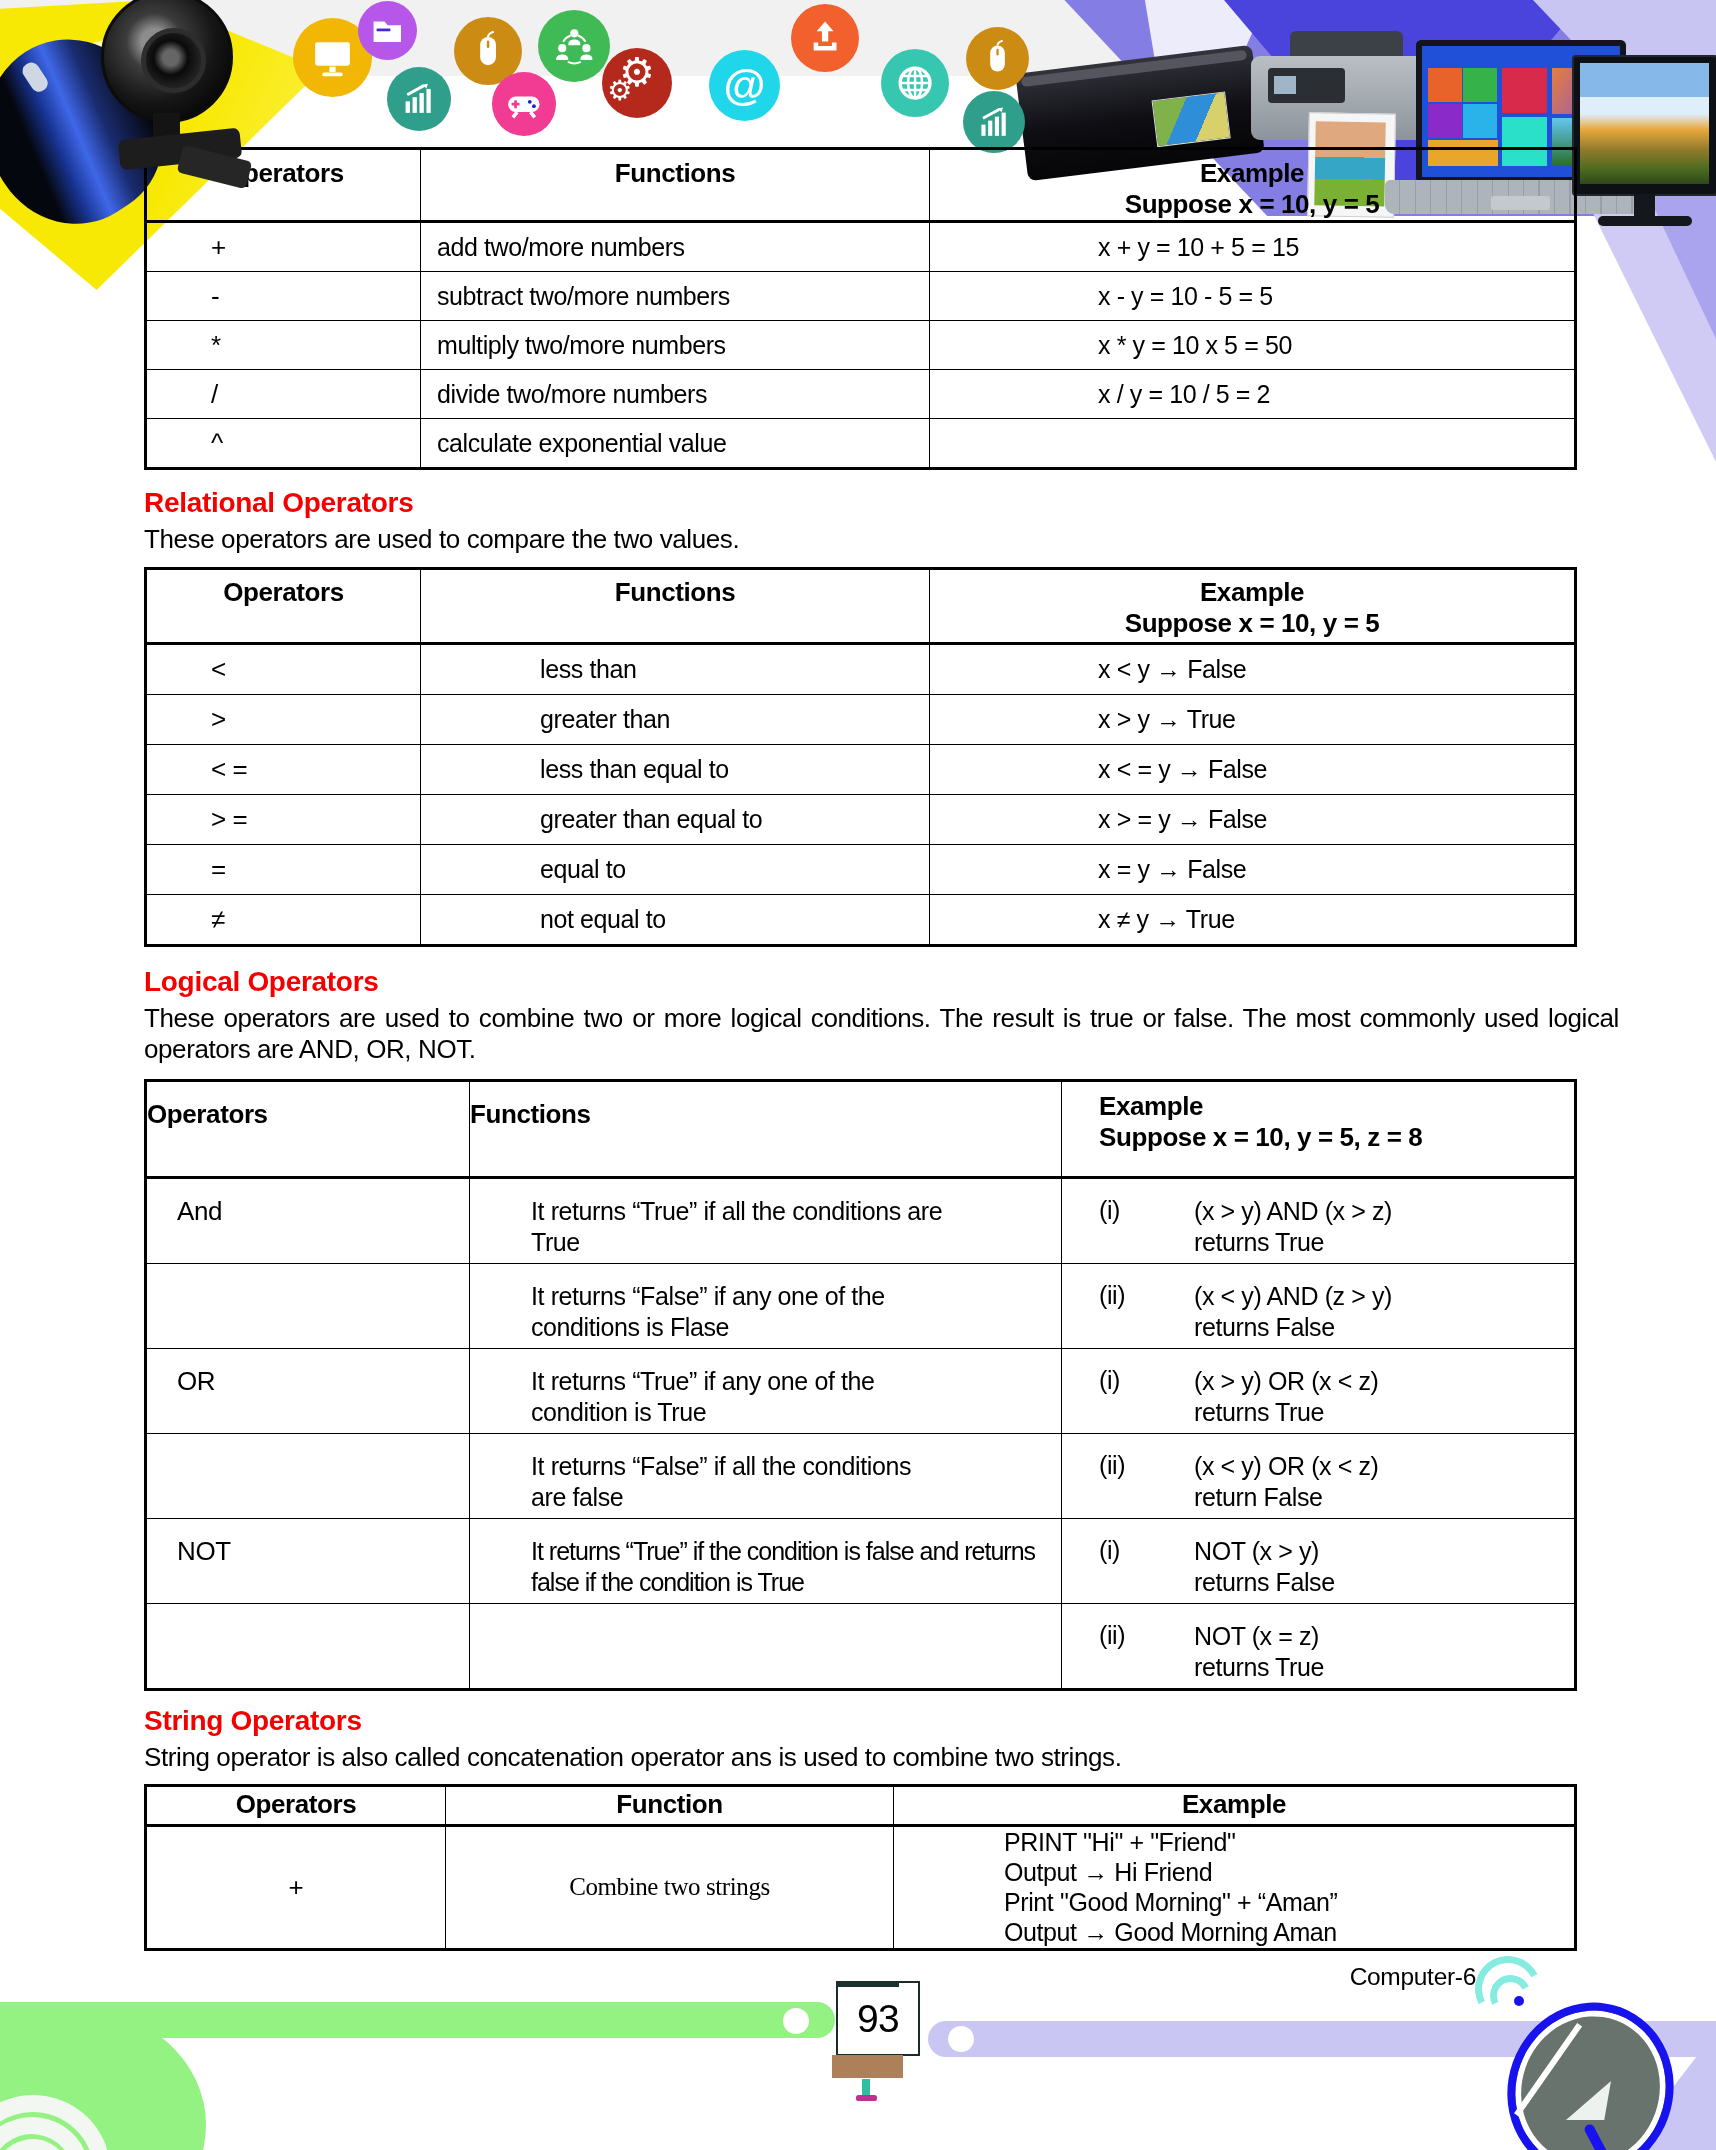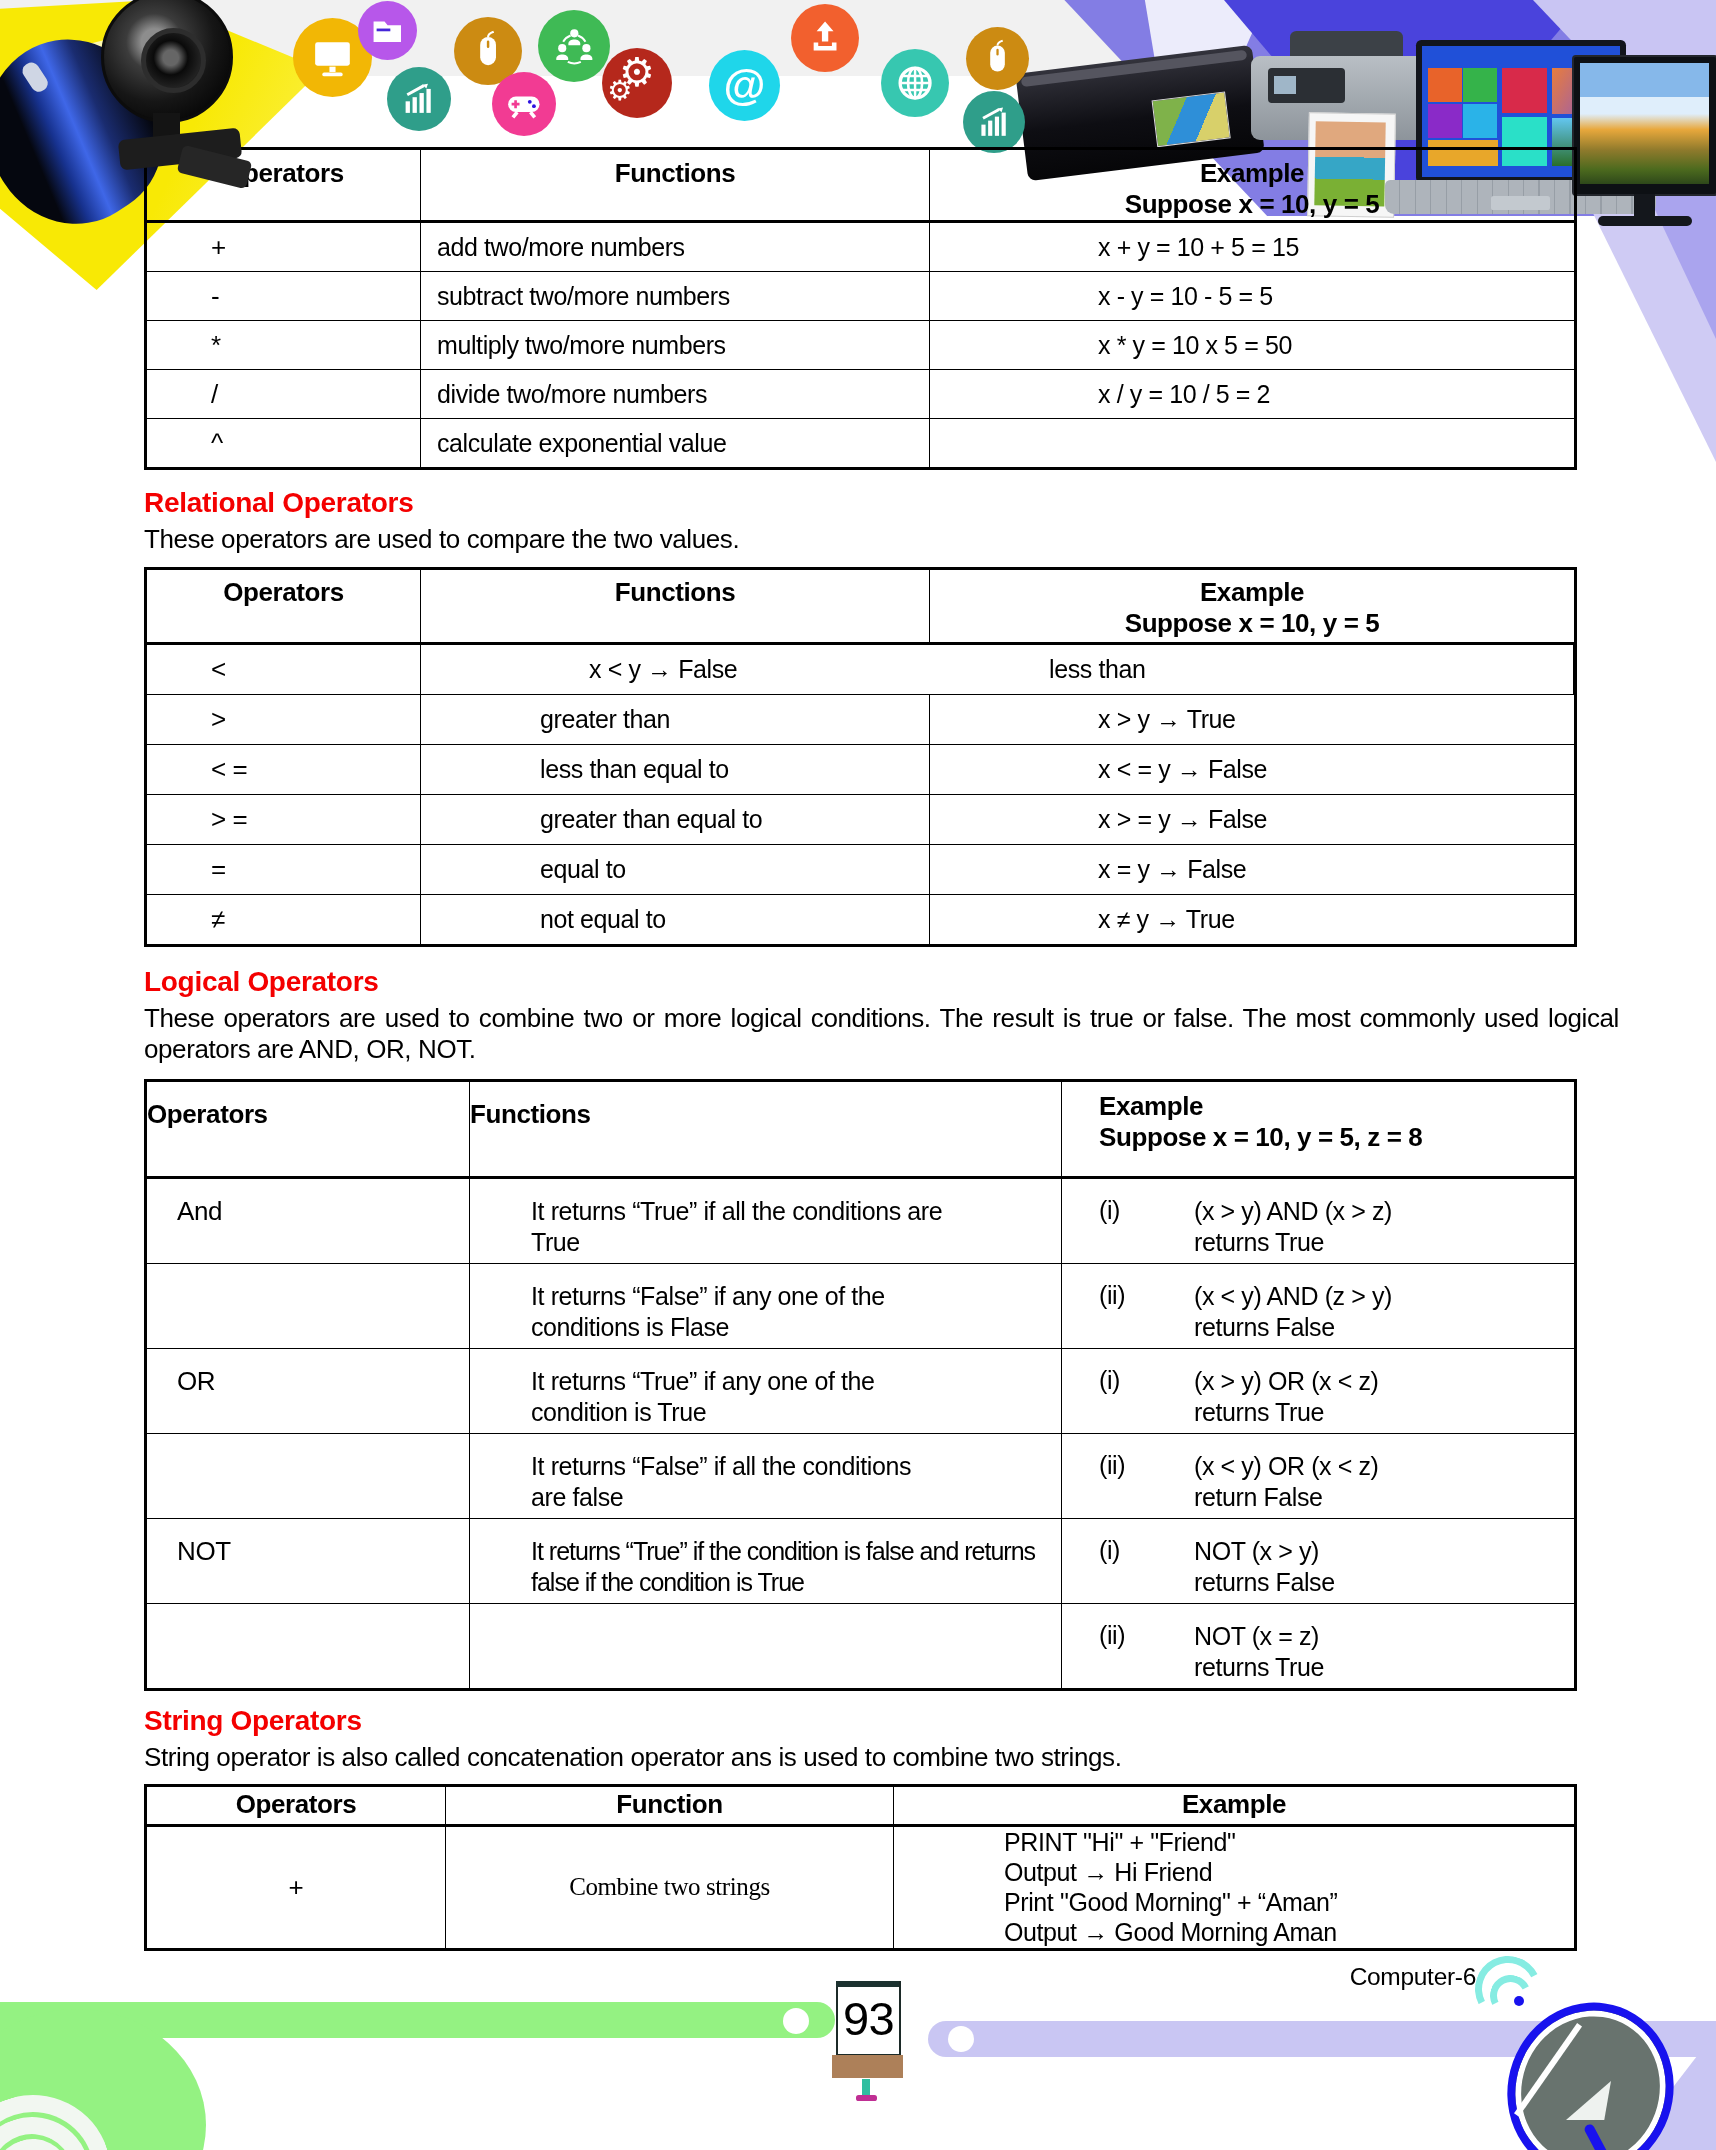--- a/index.html
+++ b/index.html
@@ -147,22 +147,22 @@
   .greenbar{left:0;top:2002px;width:835px;height:36px;background:#94f282;border-radius:0 18px 18px 0;}
   .ghole{left:783px;top:2008px;width:26px;height:26px;border-radius:50%;background:#fff;z-index:2;}
   .gblob{left:-52px;top:2009px;width:258px;height:232px;border-radius:50%;background:#94f282;}
   .warc{border-radius:50%;border:17px solid #f2f7f1;border-left-color:transparent;border-bottom-color:transparent;
         transform:rotate(-18deg);z-index:2;}
   .wa1{left:-45px;top:2095px;width:122px;height:122px;}
   .wa2{left:-26px;top:2117px;width:82px;height:82px;}
   .wa3{left:-6.4px;top:2139px;width:43px;height:43px;}
   .lavbar{left:928px;top:2021px;width:789px;height:36px;background:#c9c6f3;border-radius:18px 0 0 18px;}
   .lhole{left:948px;top:2026px;width:26px;height:26px;border-radius:50%;background:#fff;z-index:2;}
-  .sign{left:836px;top:1981px;width:65px;height:75px;background:#fff;border:2.6px solid #1c2a28;box-sizing:border-box;z-index:3;
-        display:flex;align-items:center;justify-content:center;font-size:47px;letter-spacing:-0.6px;}
+  .sign{left:836px;top:1981px;width:84px;height:75px;background:#fff;border:2.6px solid #1c2a28;box-sizing:border-box;z-index:3;
+        display:flex;align-items:center;justify-content:center;font-size:39px;letter-spacing:-0.6px;}
   .signtop{left:836px;top:1981px;width:63px;height:6.4px;background:#1c3230;z-index:4;}
   .signbase{left:832px;top:2055px;width:71px;height:23px;background:#ad8059;z-index:3;}
   .signpost{left:862px;top:2079px;width:7.7px;height:18px;background:#2fbfa0;z-index:3;}
   .signfoot{left:856px;top:2095px;width:20.6px;height:6.4px;background:#c02f94;border-radius:2.6px;z-index:3;}
   .brand{left:1308px;top:1963px;width:168px;text-align:right;font-size:24.5px;letter-spacing:-0.3px;z-index:3;}
   .lavtri{left:1624px;top:2030px;width:93px;height:121px;background:#c9c6f3;clip-path:polygon(0 100%,100% 0,100% 100%);}
   .satdish{left:1508px;top:2002px;width:149px;height:160px;border-radius:50%;background:#68736e;
            border:8.4px solid #1812ee;box-shadow:inset 0 0 0 5.8px #fff;transform:rotate(20deg);z-index:2;}
   .satneedle{left:1545px;top:2015px;width:6.4px;height:110px;background:#fff;transform:rotate(35deg);z-index:3;}
   .sattri{left:1566px;top:2081px;width:45px;height:39px;background:#eef2ef;clip-path:polygon(0 100%,100% 0,85% 100%);z-index:3;}
@@ -396,25 +396,25 @@
           </div>
         <div class="c hc">
           <span>Example</span>
           <span>Suppose x = 10, y = 5</span>
         </div>
       </div>
       <div class="trow data">
         <div class="c opc br">
             <span>&lt;</span>
           </div>
+        <div class="c fnc br">
+            <span>less than</span>
+          </div>
         <div class="c exc">
             <span>x &lt; y → False</span>
-          </div>
-        <div class="c fnc br">
-            <span>less than</span>
           </div>
       </div>
       <div class="trow data">
         <div class="c opc br">
             <span>&gt;</span>
           </div>
         <div class="c fnc br">
             <span>greater than</span>
           </div>
         <div class="c exc">

